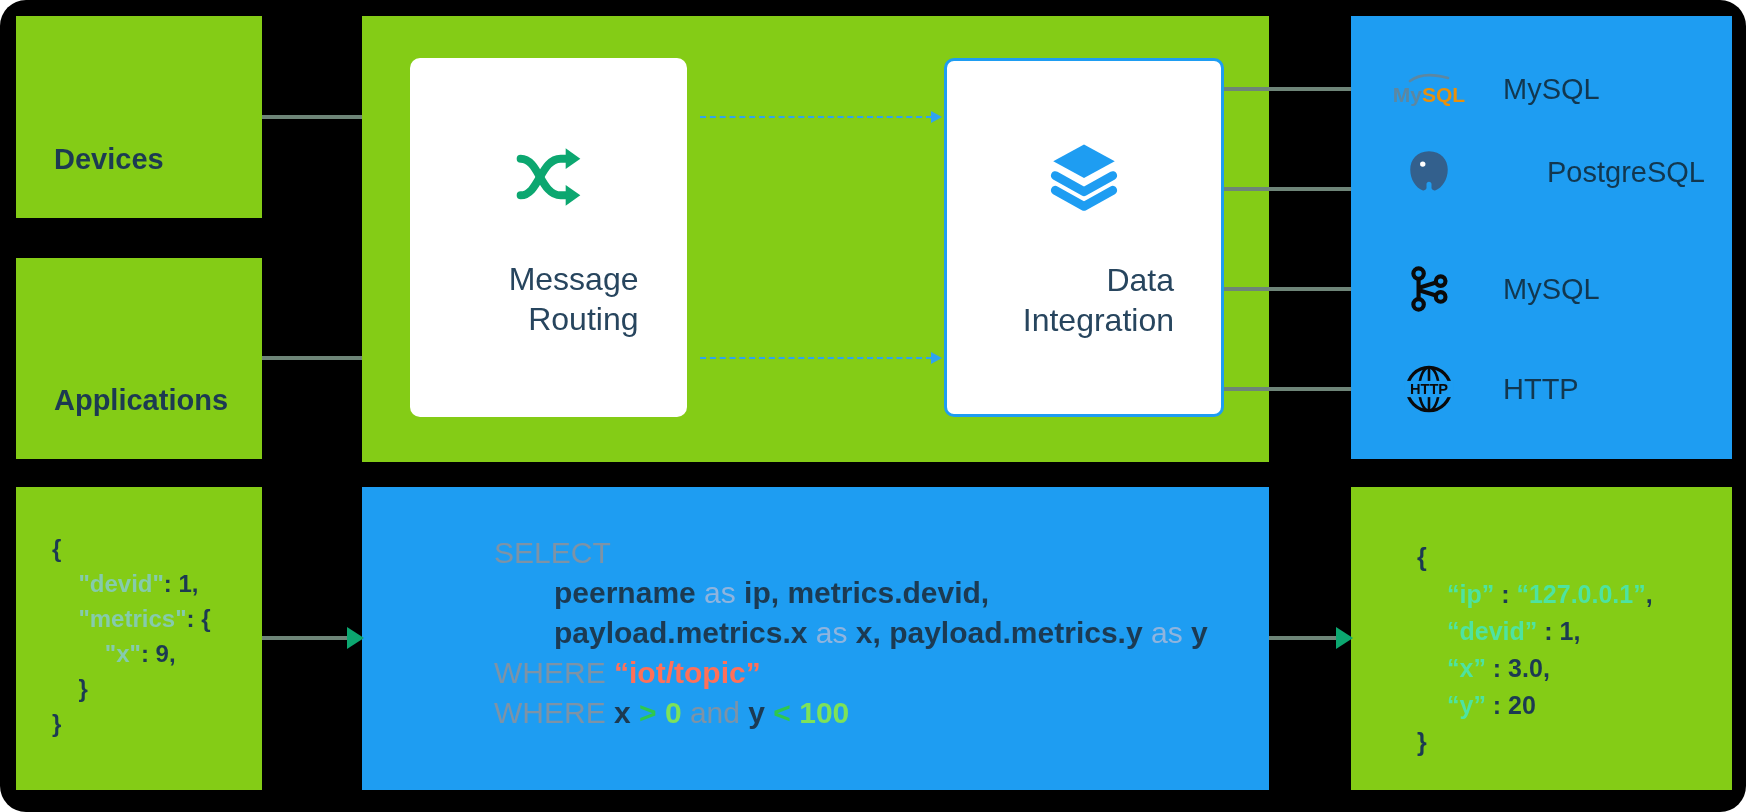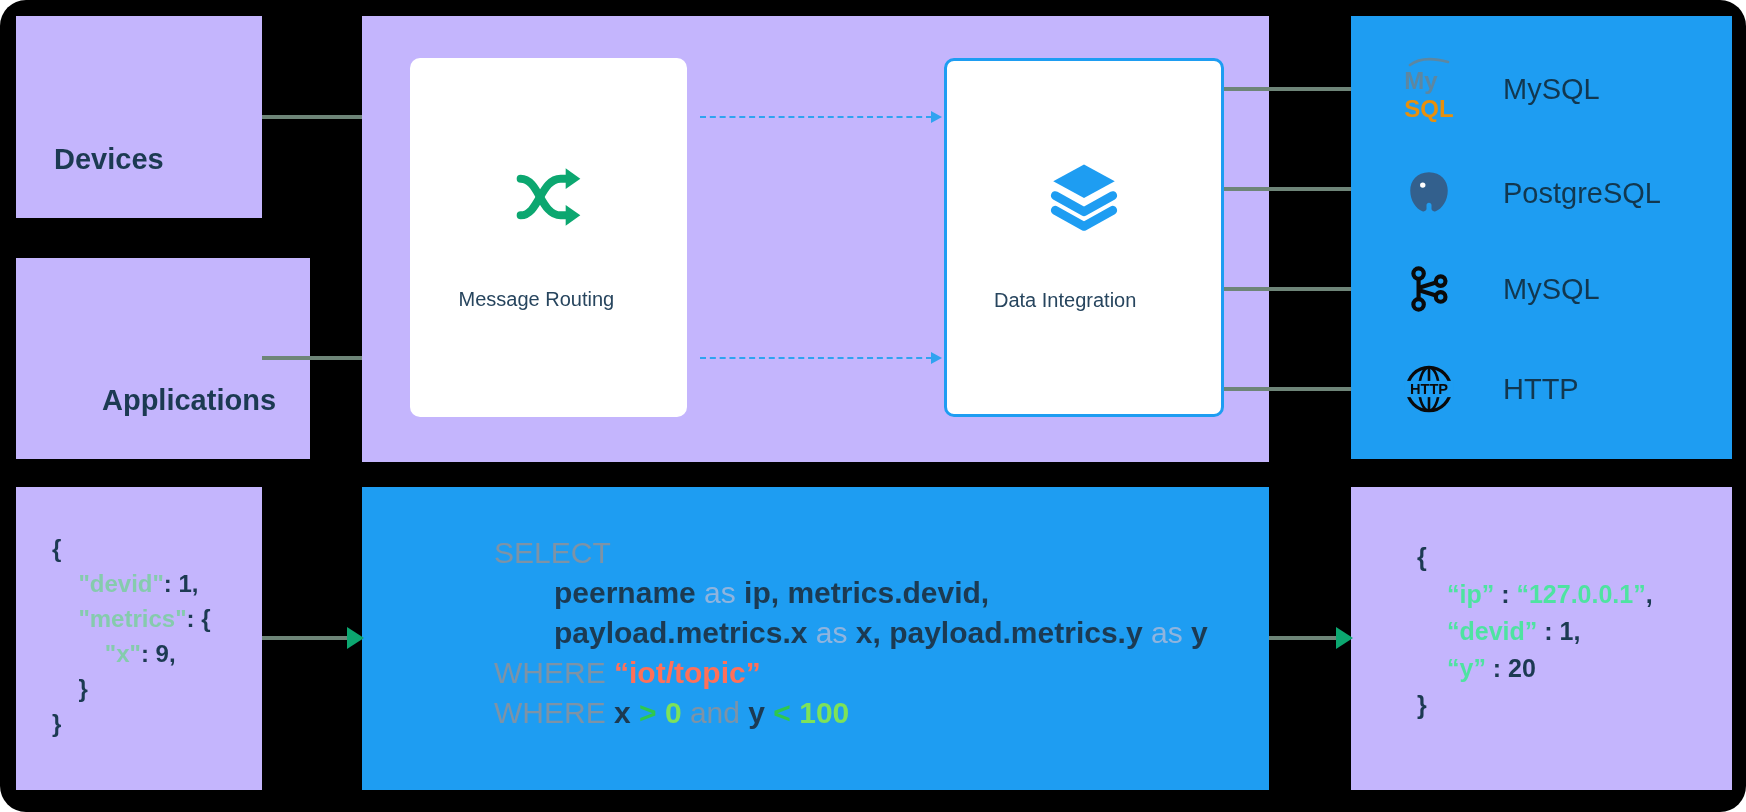--- a/index.html
+++ b/index.html
@@ -1,25 +1,25 @@
 <!DOCTYPE html>
 <html><head>
 <meta charset="utf-8">
 <style>
   html,body{margin:0;padding:0;background:#ffffff;font-family:"Liberation Sans",sans-serif;}
   #canvas{position:relative;width:1746px;height:812px;background:#000000;border-radius:26px;overflow:hidden;}
 
   
-  .green-box{position:absolute;background:#c4b5fd;}
+  .green-box{position:absolute;background:#84cc16;}
   .blue-panel{position:absolute;background:#1E9DF2;}
   .side-box{display:flex;align-items:flex-end;}
   .side-label{color:#1C3A52;font-size:29px;font-weight:600;padding:0 0 42px 38px;}
 
   .white-card{position:absolute;background:#ffffff;border-radius:10px;display:flex;flex-direction:column;align-items:center;justify-content:center;}
-  .card-label{color:#27455E;font-size:20px;line-height:40px;text-align:left;width:180px;margin-top:38px;}
+  .card-label{color:#27455E;font-size:32px;line-height:40px;text-align:right;width:180px;margin-top:38px;}
 
   
   .h-line{position:absolute;height:4px;background:#6E8578;}
   .dashed-arrow{position:absolute;height:0;}
   .dash-line{display:block;width:100%;border-top:2px dashed #2FA3F0;}
   .dash-head{position:absolute;right:-10px;top:-5px;width:0;height:0;border-left:11px solid #2FA3F0;border-top:6px solid transparent;border-bottom:6px solid transparent;}
   .green-head{position:absolute;width:0;height:0;border-left:17px solid #0CA770;border-top:11px solid transparent;border-bottom:11px solid transparent;}
 
   
   .code{position:absolute;font-weight:600;}
@@ -35,33 +35,33 @@
   .tok-kw{color:#7E93A6;font-weight:400;}
   .tok-as{color:#8FB4DE;font-weight:400;}
   .tok-str{color:#FF7059;}
   .tok-op{color:#2EC84E;}
   .tok-num{color:#7DE25A;}
 
   
   .sink-row{position:absolute;left:30px;height:66px;display:flex;align-items:center;}
   .sink-icon{width:96px;display:flex;flex-direction:column;align-items:center;justify-content:center;}
   .sink-label{margin-left:26px;color:#12374F;font-size:29px;font-weight:400;}
-  .mysql-wordmark{display:flex;align-items:baseline;font-size:24px;font-weight:700;flex-direction:column;}
+  .mysql-wordmark{display:flex;align-items:baseline;font-size:21px;font-weight:700;}
   .mysql-my{color:#5D87A1;}
   .mysql-sql{color:#E8900C;}
 </style>
 </head>
 <body>
 
 <div id="canvas">
 
   <div class="green-box side-box" style="left:16px;top:16px;width:246px;height:202px;">
     <span class="side-label">Devices</span>
   </div>
-  <div class="green-box side-box" style="left:16px;top:258px;width:246px;height:201px;padding-left:48px;">
+  <div class="green-box side-box" style="left:16px;top:258px;width:246px;height:201px;">
     <span class="side-label">Applications</span>
   </div>
   <div class="green-box" style="left:16px;top:487px;width:246px;height:303px;"></div>
   <div class="code" id="input-json-code">
       <div class="code-line"><span class="tok-plain">{</span></div>
       <div class="code-line" style="padding-left: 1.1em;"><span class="tok-key">"devid"</span><span class="tok-plain">: 1,</span></div>
       <div class="code-line" style="padding-left: 1.1em;"><span class="tok-key">"metrics"</span><span class="tok-plain">: {</span></div>
       <div class="code-line" style="padding-left: 2.2em;"><span class="tok-key">"x"</span><span class="tok-plain">: 9,</span></div>
       <div class="code-line" style="padding-left: 1.1em;"><span class="tok-plain">}</span></div>
       <div class="code-line"><span class="tok-plain">}</span></div>
@@ -102,21 +102,21 @@
             <path d="M3 10 Q16 0 41 7" stroke="#5D87A1" fill="none" stroke-width="2.6" stroke-linecap="round"></path>
           </svg>
         <span class="mysql-wordmark">
           <span class="mysql-my">My</span>
             <span class="mysql-sql">SQL</span>
         </span>
       </span>
       <span class="sink-label">MySQL</span>
     </div>
 
-    <div class="sink-row" style="top:144px;">
+    <div class="sink-row" style="top:123px;gap:44px;">
       <span class="sink-icon">
         <svg viewBox="0 0 24 24" width="50" height="50">
           <path fill="#33608D" d="M12 2 C6.2 2 3 6 3 10.8 c0 5 2.8 8.8 5.8 9.9 c1 .4 2-.2 2-1.1 v-1.8 c0-.6.5-1.1 1.2-1.1 s1.2.5 1.2 1.1 v1.8 c0 .9 1 1.5 2 1.1 c3-1.1 5.8-4.9 5.8-9.9 C21 6 17.8 2 12 2 Z"></path>
           <circle cx="9" cy="8.2" r="1.3" fill="#ffffff"></circle>
         </svg>
       </span>
       <span class="sink-label">PostgreSQL</span>
     </div>
 
     <div class="sink-row" style="top:240px;">
@@ -155,20 +155,21 @@
       <div class="code-line" style="padding-left: 2em;"><span class="tok-plain">payload.metrics.x </span><span class="tok-as">as</span><span class="tok-plain"> x, payload.metrics.y </span><span class="tok-as">as</span><span class="tok-plain"> y</span></div>
       <div class="code-line"><span class="tok-kw">WHERE </span><span class="tok-str">“iot/topic”</span></div>
       <div class="code-line"><span class="tok-kw">WHERE </span><span class="tok-plain">x </span><span class="tok-op">&gt; </span><span class="tok-num">0</span><span class="tok-kw"> and </span><span class="tok-plain">y </span><span class="tok-op">&lt; </span><span class="tok-num">100</span></div>
     </div>
 
   <div class="green-box" style="left:1351px;top:487px;width:381px;height:303px;"></div>
   <div class="code" id="output-json-code">
       <div class="code-line"><span class="tok-plain">{</span></div>
       <div class="code-line" style="padding-left: 1.2em;"><span class="tok-keyb">“ip”</span><span class="tok-plain"> : </span><span class="tok-strg">“127.0.0.1”</span><span class="tok-plain">,</span></div>
       <div class="code-line" style="padding-left: 1.2em;"><span class="tok-keyb">“devid”</span><span class="tok-plain"> : 1,</span></div>
+      <div class="code-line" style="padding-left: 1.2em;"><span class="tok-keyb">“x”</span><span class="tok-plain"> : 3.0,</span></div>
       <div class="code-line" style="padding-left: 1.2em;"><span class="tok-keyb">“y”</span><span class="tok-plain"> : 20</span></div>
       <div class="code-line"><span class="tok-plain">}</span></div>
     </div>
 
   <div class="h-line" style="left:262px;top:115px;width:100px;"></div>
   <div class="h-line" style="left:262px;top:356px;width:100px;"></div>
 
   <div class="dashed-arrow" style="left:700px;top:116px;width:232px;">
     <span class="dash-line"></span>
     <span class="dash-head"></span>

